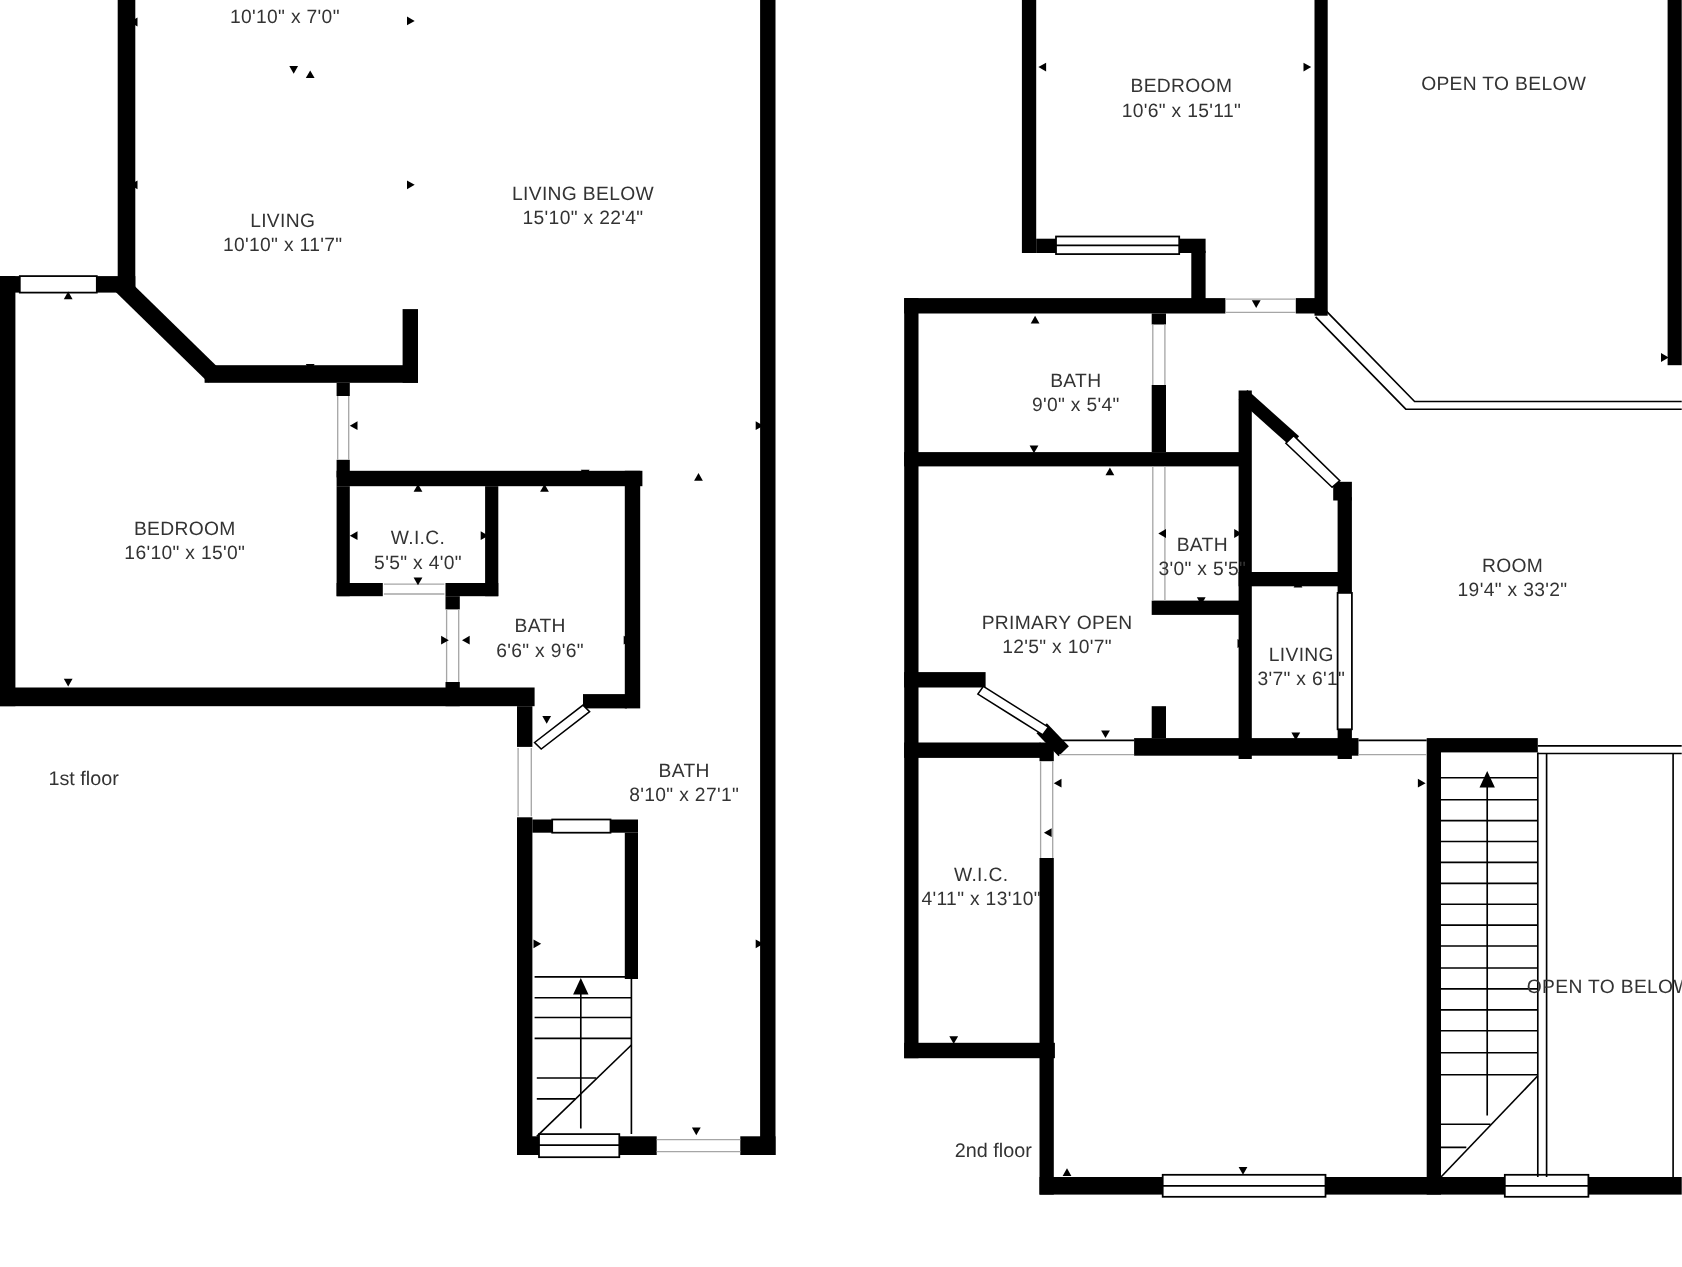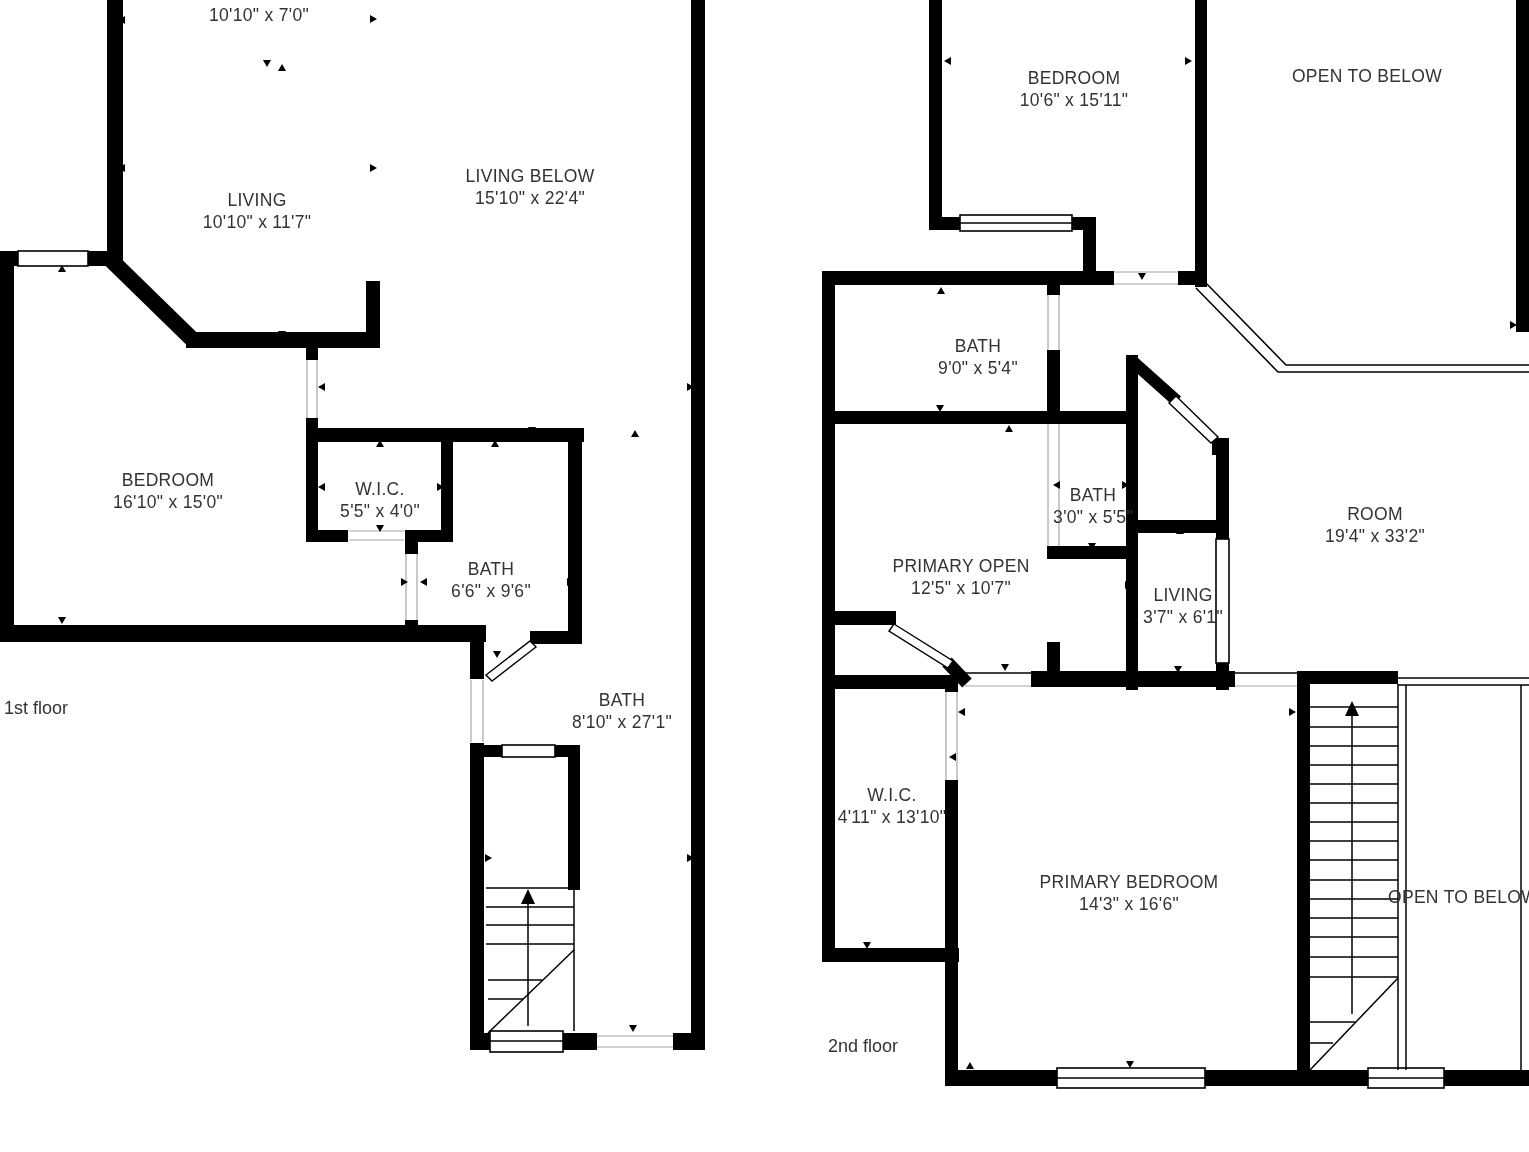--- a/index.html
+++ b/index.html
@@ -15,21 +15,21 @@
   .hair line{stroke:var(--hair,#a6a6a6);stroke-width:1.2;}
   .win{fill:#ffffff;stroke:var(--wall,#000000);stroke-width:1.6;}
   .leaf{fill:#ffffff;stroke:var(--wall,#000000);stroke-width:1.4;}
   .mark polygon{fill:var(--wall,#000000);}
   .room-label{
     position:absolute;transform:translate(-50%,-50%);
     text-align:center;white-space:nowrap;
     color:var(--ink,#333333);font-size:17.5px;line-height:22px;letter-spacing:.3px;
   }
   .room-label span{display:block;}
-  .caption{position:absolute;color:var(--ink,#333333);font-size:18px;line-height:21px;white-space:nowrap;}
+  .caption{position:absolute;color:var(--ink,#333333);font-size:18px;line-height:21px;white-space:nowrap;margin-left:40px;}
   .otb-bottom{position:absolute;transform:translateY(-50%);white-space:nowrap;
     color:var(--ink,#333333);font-size:17.5px;letter-spacing:.3px;}
 </style>
 </head>
 <body>
 
 <div class="plan">
 
 <svg class="blueprint" width="1529" height="1152" viewBox="0 0 1529 1152">
 
@@ -315,20 +315,16 @@
     <span>3'7" x 6'1"</span>
   </div>
   <div class="room-label" style="left:1375px;top:525px">
     <span>ROOM</span>
     <span>19'4" x 33'2"</span>
   </div>
   <div class="room-label" style="left:892px;top:806px">
     <span>W.I.C.</span>
     <span>4'11" x 13'10"</span>
   </div>
-  <div class="room-label" style="left:1129px;top:893px">
-    <span>PRIMARY BEDROOM</span>
-    <span>14'3" x 16'6"</span>
-  </div>
   <div class="otb-bottom" style="left:1388px;top:897px">OPEN TO BELOW</div>
   <div class="caption" style="left:828px;top:1036px">2nd floor</div>
 
 </div>
 
 </body></html>

